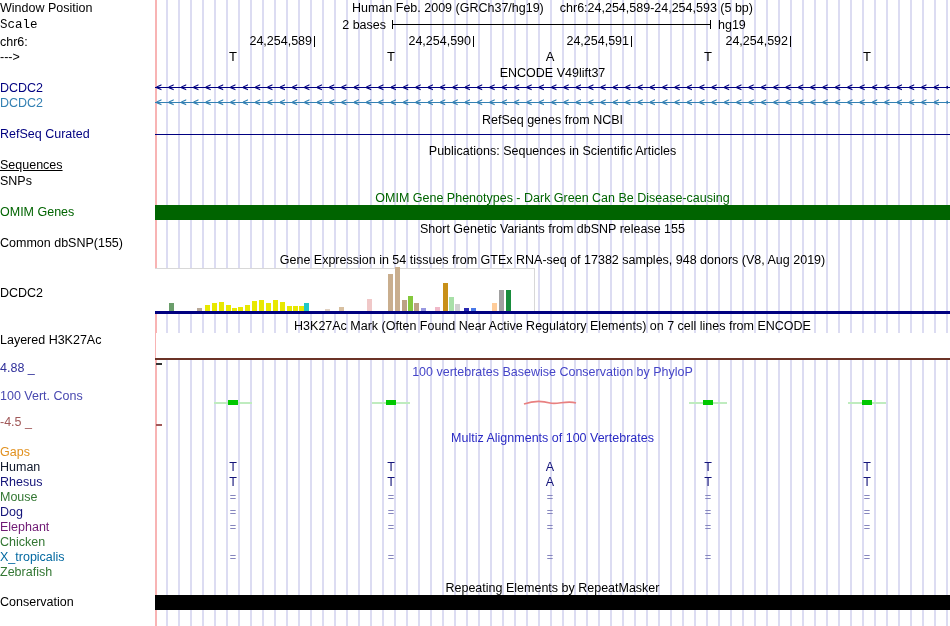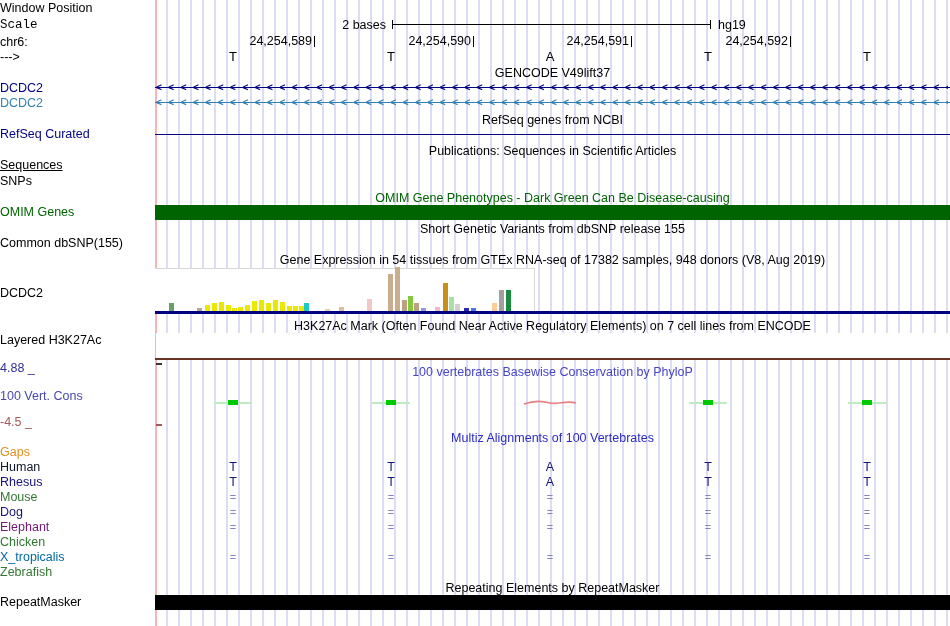--- a/index.html
+++ b/index.html
@@ -97,20 +97,24 @@
       <div class="grid-line" style="left: 874px;"></div>
       <div class="grid-line" style="left: 886px;"></div>
       <div class="grid-line" style="left: 898px;"></div>
       <div class="grid-line" style="left: 910px;"></div>
       <div class="grid-line" style="left: 922px;"></div>
       <div class="grid-line" style="left: 934px;"></div>
       <div class="grid-line" style="left: 946px;"></div>
     </div>
   <div class="edge-line"></div>
 
+  <div id="assembly-row">
+    <span>Human Feb. 2009 (GRCh37/hg19)</span>
+    <span>chr6:24,254,589-24,254,593 (5 bp)</span>
+  </div>
 
   <div class="abs" style="left:286px;top:18px;width:100px;text-align:right;">2 bases</div>
   <div class="abs" style="left:392px;top:24px;width:318px;height:1px;background:#000;"></div>
   <div class="scale-tick" style="left:392px;"></div>
   <div class="scale-tick" style="left:710px;"></div>
   <div class="abs" style="left:718px;top:18px;">hg19</div>
 
   <div id="coords">
       <div class="coord-num" style="left: 202px; top: 35px;">24,254,589</div>
       <div class="coord-tick" style="left: 314px; top: 36px;"></div>
@@ -148,25 +152,25 @@
       <div class="left-label" style="color: rgb(160, 88, 88); top: 415px;">-4.5 _</div>
       <div class="left-label" style="color: rgb(225, 144, 30); top: 445px;">Gaps</div>
       <div class="left-label" style="color: #0f172a; top: 460px;">Human</div>
       <div class="left-label" style="color: rgb(20, 20, 122); top: 475px;">Rhesus</div>
       <div class="left-label" style="color: rgb(51, 119, 51); top: 490px;">Mouse</div>
       <div class="left-label" style="color: rgb(20, 20, 122); top: 505px;">Dog</div>
       <div class="left-label" style="color: #701a75; top: 520px;">Elephant</div>
       <div class="left-label" style="color: rgb(51, 119, 51); top: 535px;">Chicken</div>
       <div class="left-label" style="color: #0369a1; top: 550px;">X_tropicalis</div>
       <div class="left-label" style="color: rgb(51, 119, 51); top: 565px;">Zebrafish</div>
-      <div class="left-label" style="color: rgb(0, 0, 0); top: 595px;">RepeatMasker</div>
+      <div class="left-label" style="color: rgb(0, 0, 0); top: 595px;">Conservation</div>
     </div>
 
   <div id="titles">
-      <div class="center-title" style="color: rgb(0, 0, 0); top: 66px;">GENCODE V49lift37</div>
+      <div class="center-title" style="color: rgb(0, 0, 0); top: 66px;">ENCODE V49lift37</div>
       <div class="center-title" style="color: rgb(0, 0, 0); top: 113px;">RefSeq genes from NCBI</div>
       <div class="center-title" style="color: rgb(0, 0, 0); top: 144px;">Publications: Sequences in Scientific Articles</div>
       <div class="center-title" style="color: rgb(0, 100, 0); top: 191px;">OMIM Gene Phenotypes - Dark Green Can Be Disease-causing</div>
       <div class="center-title" style="color: rgb(0, 0, 0); top: 222px;">Short Genetic Variants from dbSNP release 155</div>
       <div class="center-title" style="color: rgb(0, 0, 0); top: 253px;">Gene Expression in 54 tissues from GTEx RNA-seq of 17382 samples, 948 donors (V8, Aug 2019)</div>
       <div class="center-title" style="color: rgb(0, 0, 0); top: 319px;">H3K27Ac Mark (Often Found Near Active Regulatory Elements) on 7 cell lines from ENCODE</div>
       <div class="center-title" style="color: rgb(69, 69, 200); top: 365px;">100 vertebrates Basewise Conservation by PhyloP</div>
       <div class="center-title" style="color: rgb(42, 42, 196); top: 431px;">Multiz Alignments of 100 Vertebrates</div>
       <div class="center-title" style="color: rgb(0, 0, 0); top: 581px;">Repeating Elements by RepeatMasker</div>
     </div>

